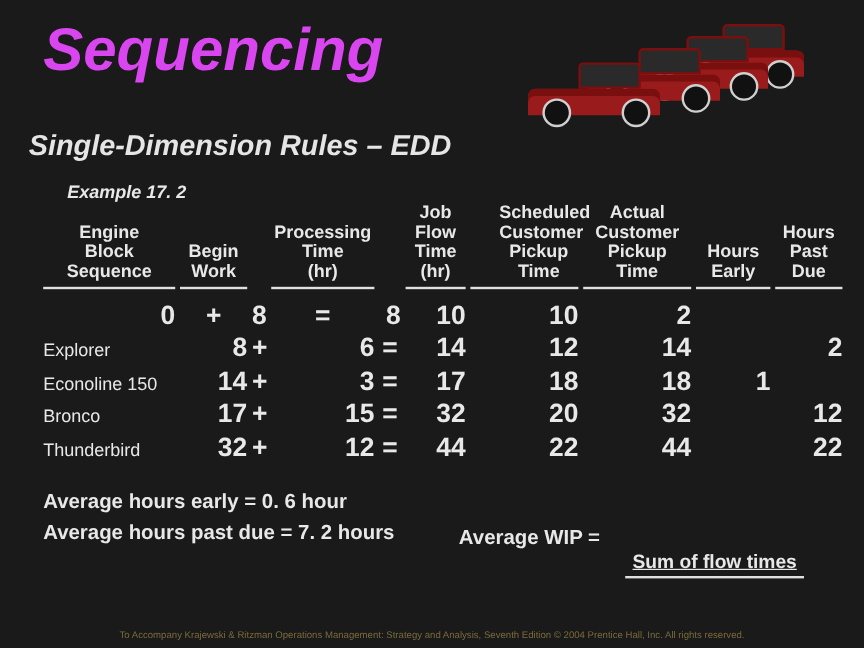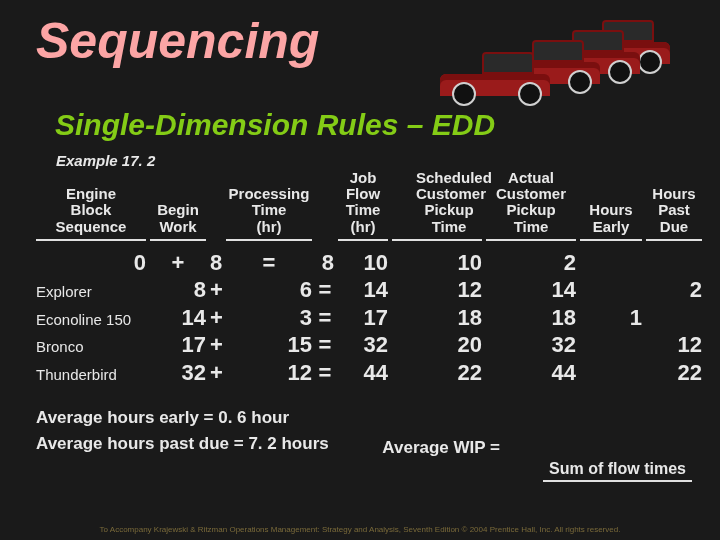--- a/index.html
+++ b/index.html
@@ -14,30 +14,30 @@
     position: relative;
     width: 720px; height: 540px;
     box-sizing: border-box;
   }
   .title {
     position: absolute;
     top: 12px; left: 36px;
     font-size: 50px;
     font-weight: bold;
     font-style: italic;
-    color: #fca5a5;
+    color: #d946ef;
     font-family: Arial, sans-serif;
   }
   .subtitle {
     position: absolute;
-    top: 108px; left: 55px;
-    font-size: 30px;
+    top: 108px; left: 24px;
+    font-size: 24px;
     font-weight: bold;
     font-style: italic;
-    color: #84cc16;
+    color: #e5e5e5;
   }
   .example-label {
     position: absolute;
     top: 152px; left: 56px;
     font-size: 15px;
     font-weight: bold;
     font-style: italic;
   }
   
   .cars {
@@ -115,23 +115,23 @@
   .stats {
     position: absolute;
     left: 36px; right: 20px;
     top: 408px;
     font-size: 17px;
     font-weight: bold;
   }
   .stats .line { display: flex; justify-content: space-between; margin-bottom: 6px; }
   .frac {
     position: absolute;
-    right: 28px; top: 460px;
+    right: 50px; top: 460px;
     text-align: center;
-    font-size: 16px; font-weight: bold;
+    font-size: 16px; font-weight: bold; text-decoration: underline;
   }
   .frac .top { border-bottom: 2px solid #e0e0e0; padding: 0 6px 2px; }
   .frac .bot { padding-top: 2px; }
   .wip-label {
     position: absolute;
     right: 220px; top: 438px;
     font-size: 17px; font-weight: bold;
   }
   .footer {
     position: absolute;

